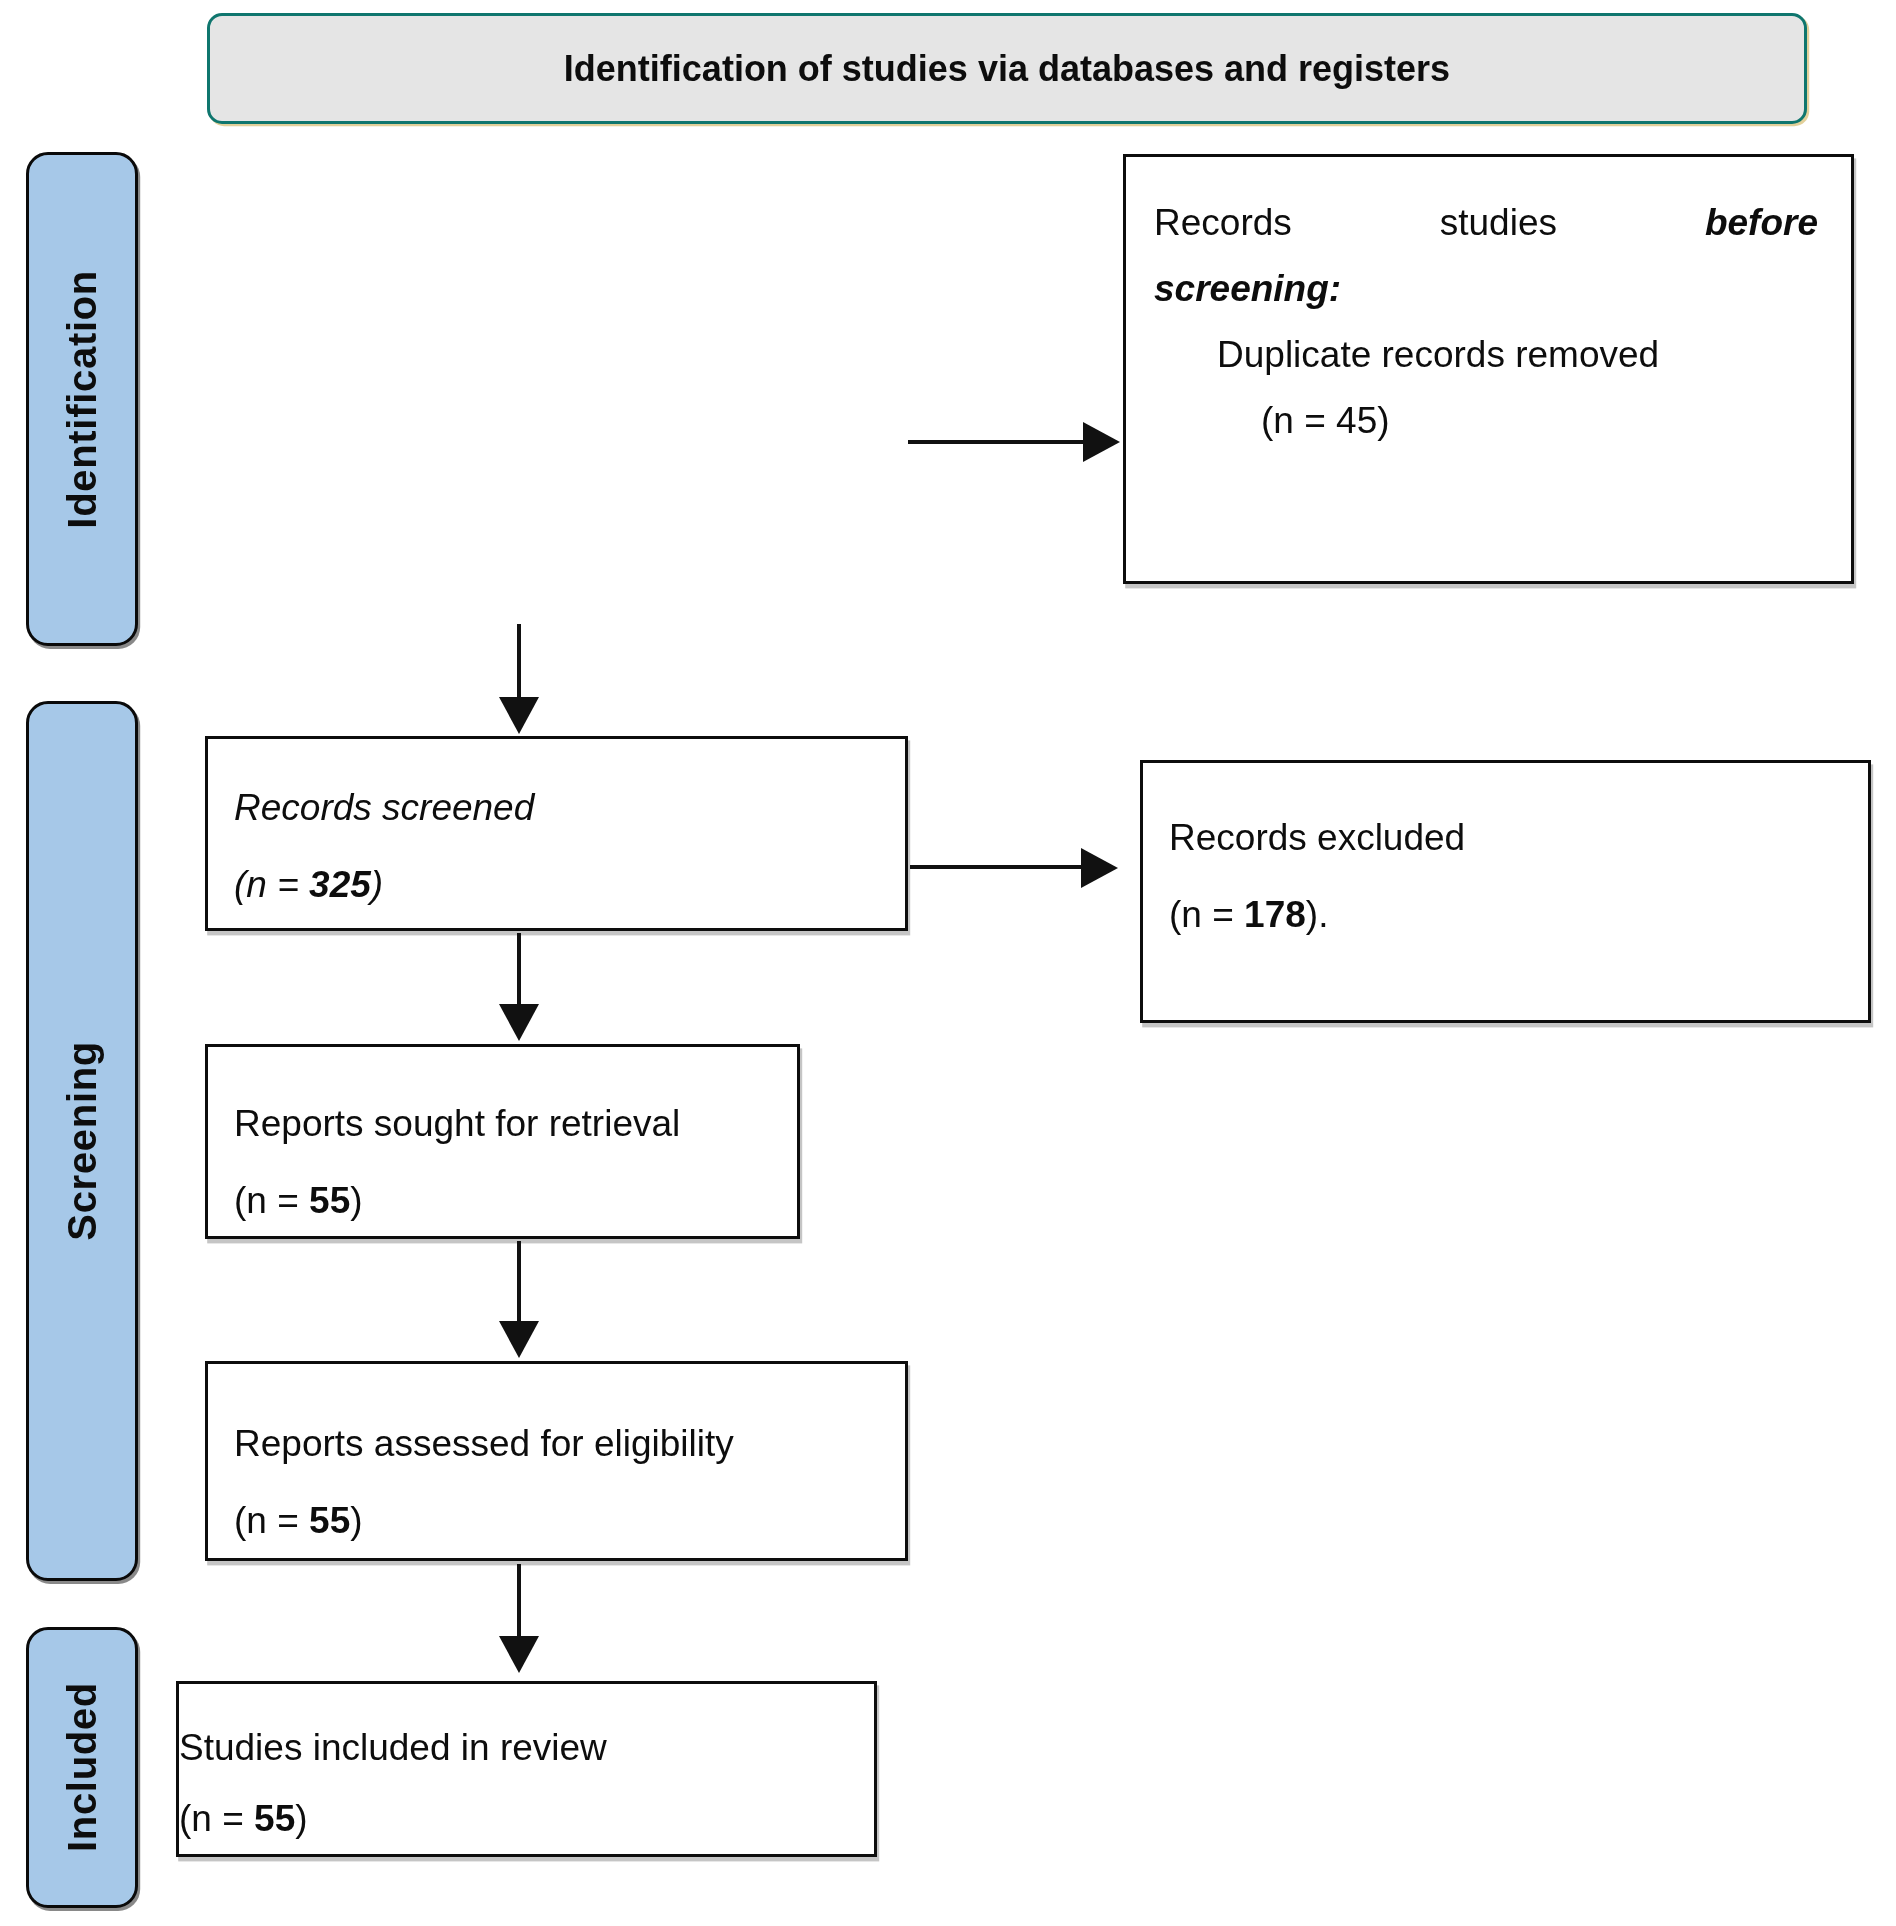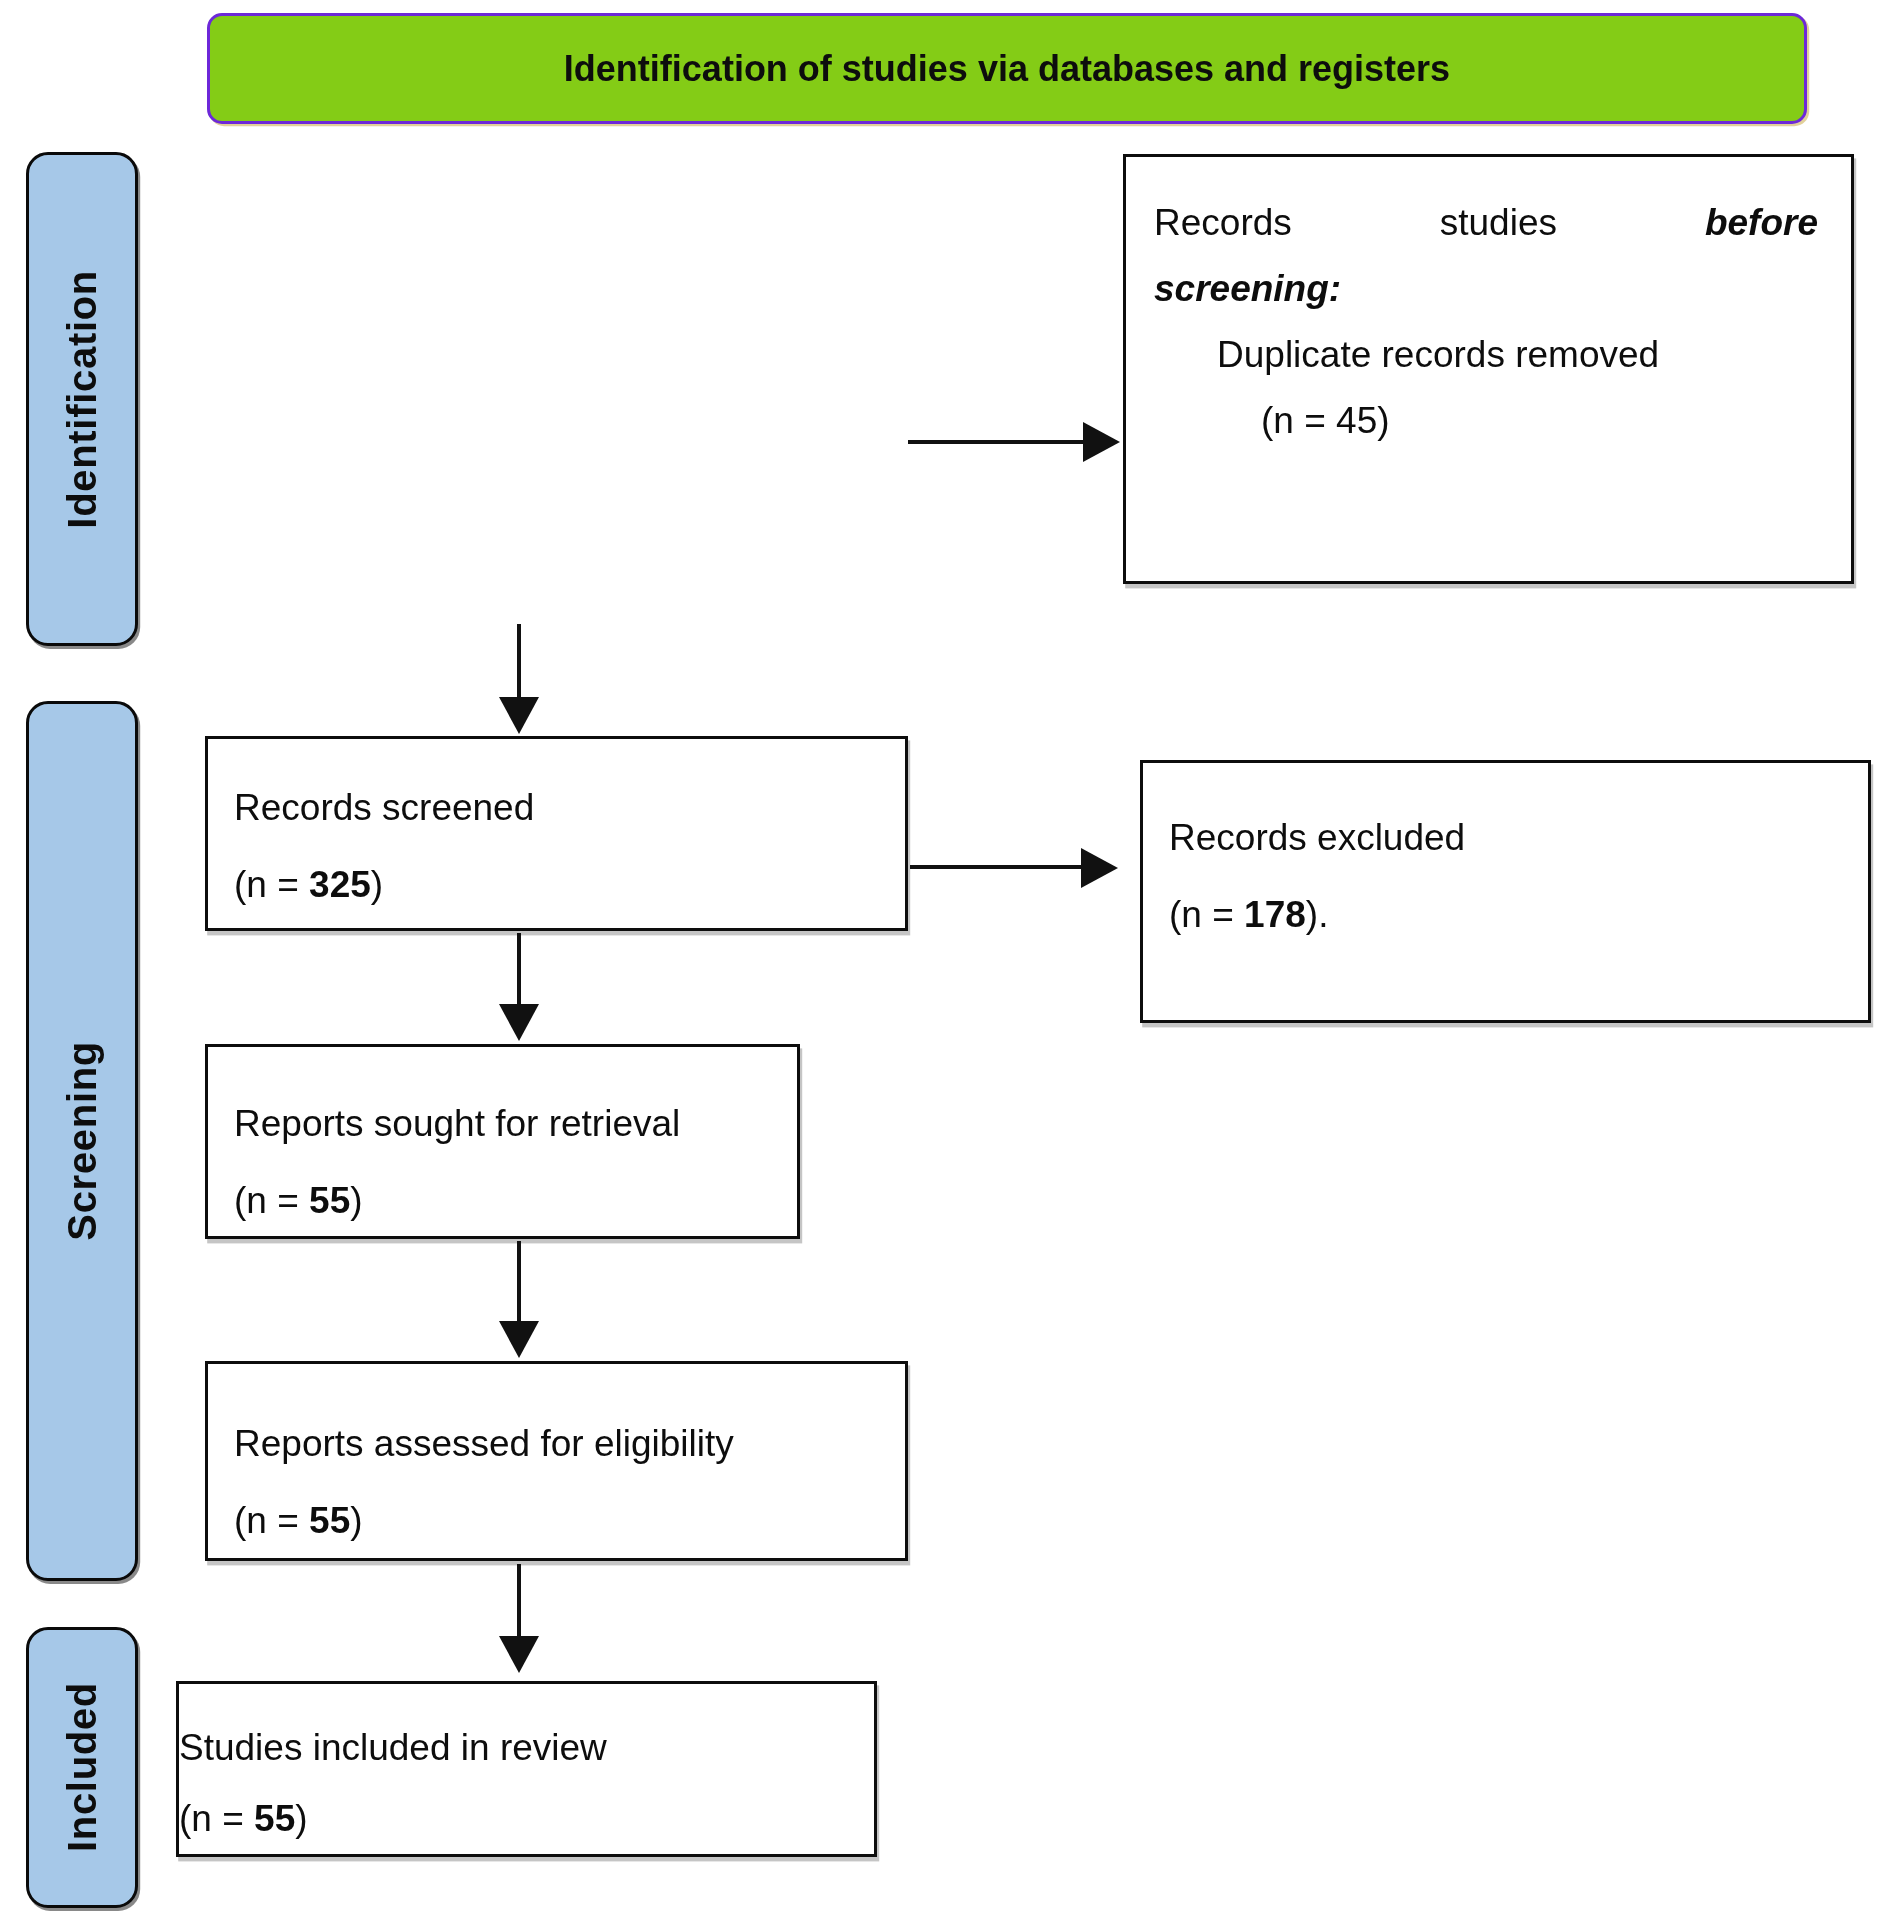--- a/index.html
+++ b/index.html
@@ -3,21 +3,21 @@
 <meta charset="utf-8">
 <style>
   html,body{margin:0;padding:0;background:#ffffff;}
   .page{
     position:relative;width:1897px;height:1926px;background:#ffffff;
     font-family:"Liberation Sans","DejaVu Sans",sans-serif;color:#0d0d0d;
   }
   
   .banner{
     position:absolute;left:207px;top:13.3px;width:1600px;height:111px;
-    background:#84cc16;border:3px solid #6d28d9;border-radius:15px;
+    background:#e5e5e5;border:3px solid #0f766e;border-radius:15px;
     display:flex;align-items:center;justify-content:center;
     box-shadow:2.2px 2.2px 0 rgba(190,150,30,.45);box-sizing:border-box;
   }
   .banner span{font-weight:bold;font-size:36px;}
   
   .stage{
     position:absolute;left:26px;width:112px;background:#A6C8E8;
     border:3.7px solid #0a0a0a;border-radius:22px;box-sizing:border-box;
     display:flex;align-items:center;justify-content:center;
     box-shadow:2.2px 3px 0 rgba(40,40,40,.55);
@@ -42,21 +42,21 @@
   .box-identified .line{line-height:64px;}
   .box-identified .gap{height:58px;}
   .box-identified .indent{padding-left:37px;}
   .box-removed{left:1123px;top:154px;width:731px;height:430px;padding:33px 33px 0 28px;}
   .box-removed .line{line-height:66px;}
   .box-removed .justify{display:flex;justify-content:space-between;}
   .box-removed .indent{padding-left:63px;}
   .box-removed .indent2{padding-left:107px;}
   .two-line{padding:30px 18.5px 0 26px;}
   .two-line .line{line-height:77px;}
-  .box-screened{left:205px;top:736px;width:703px;height:195px;}
+  .box-screened{left:205px;top:736px;width:703px;height:195px;font-style:italic;}
   .box-excluded{left:1140px;top:760px;width:731px;height:263px;padding-top:36px;}
   .box-sought{left:205px;top:1044px;width:595px;height:195px;padding-top:38px;}
   .box-assessed{left:205px;top:1361px;width:703px;height:200px;padding-top:41px;}
   .box-included{left:176px;top:1681px;width:701px;height:176px;padding-top:28px;}
   .box-included .line{line-height:71px;}
   
   .shaft{position:absolute;background:#111111;}
   .head-right{position:absolute;width:0;height:0;
     border-top:20px solid transparent;border-bottom:20px solid transparent;
     border-left:37px solid #111111;}

